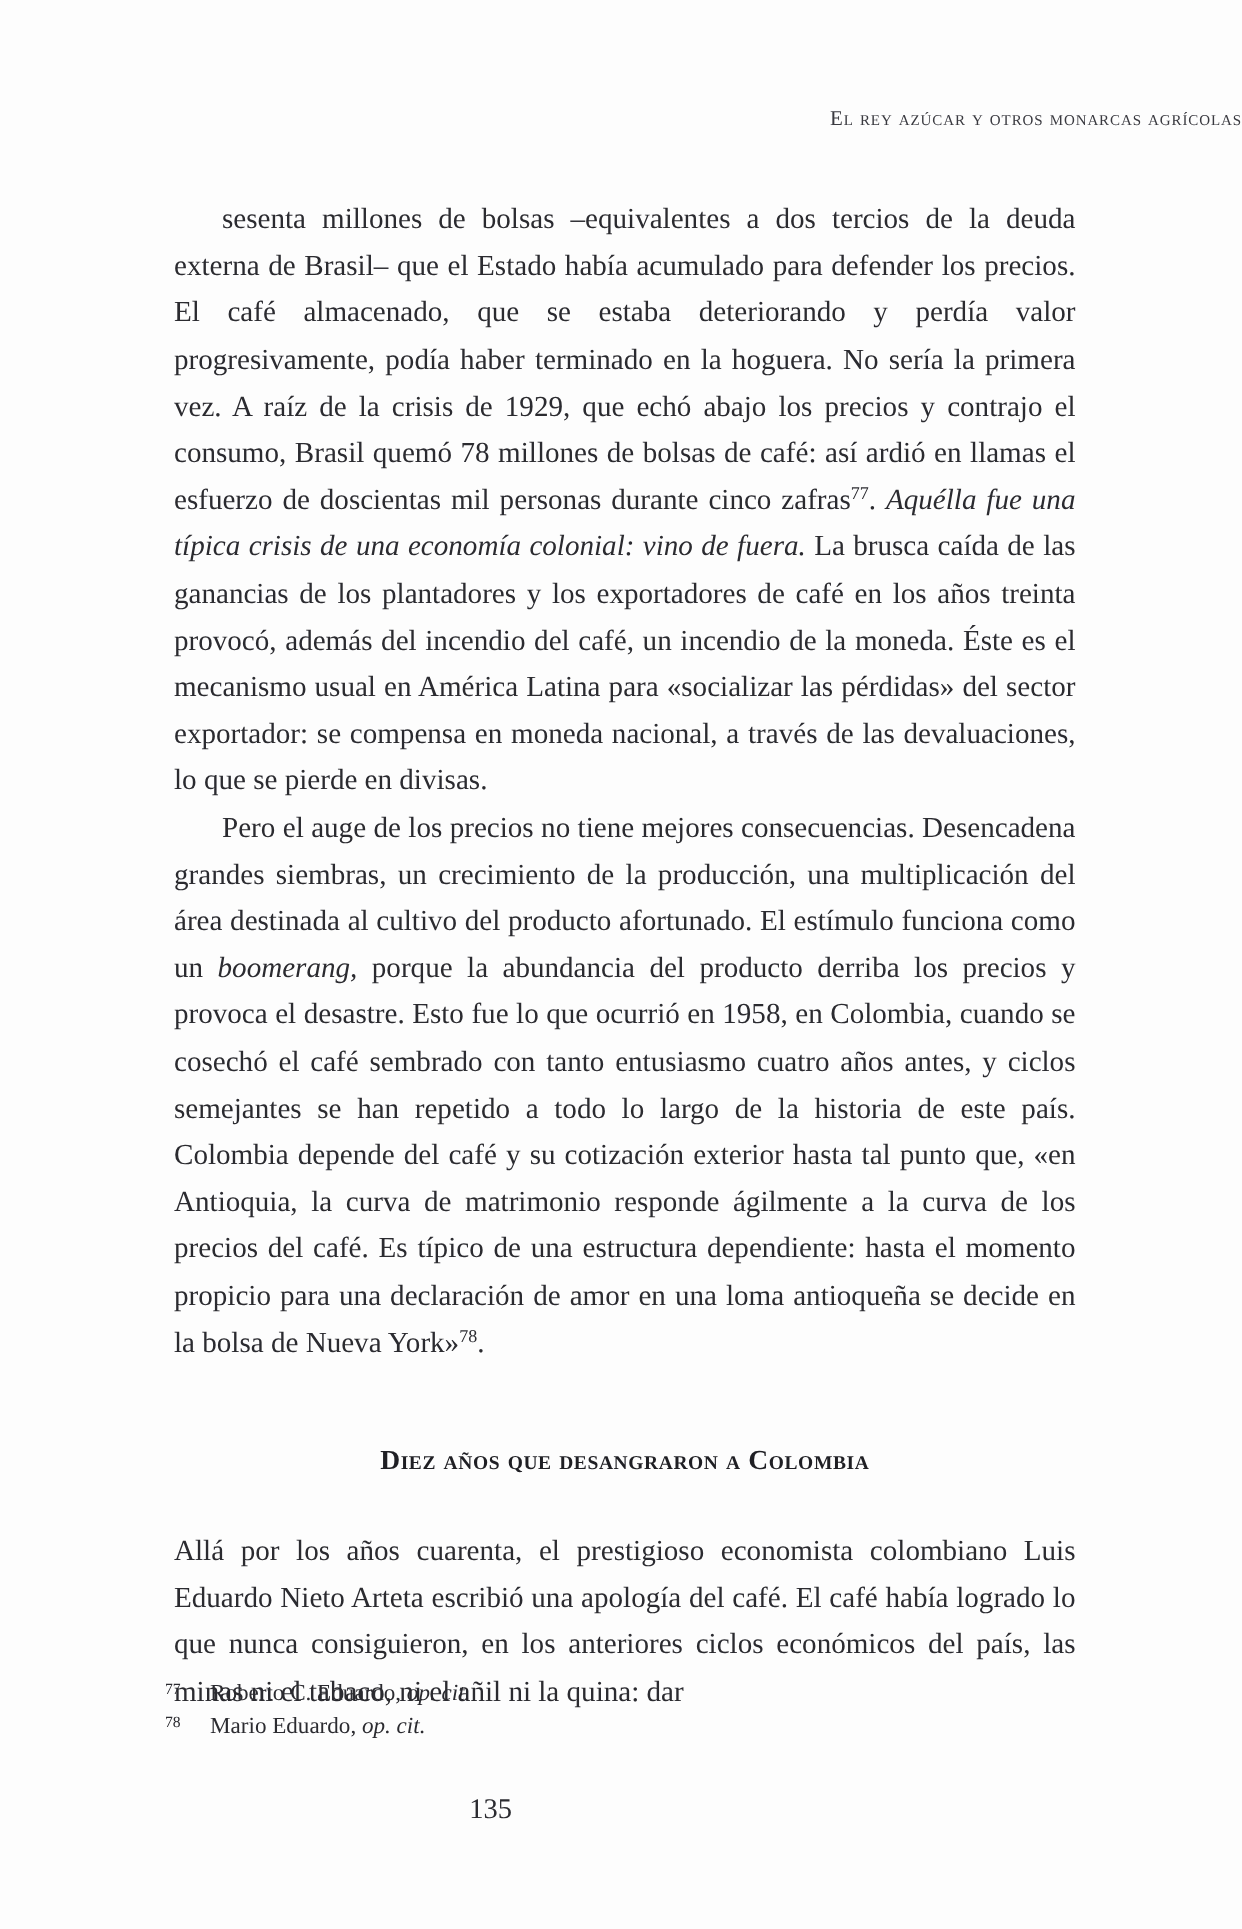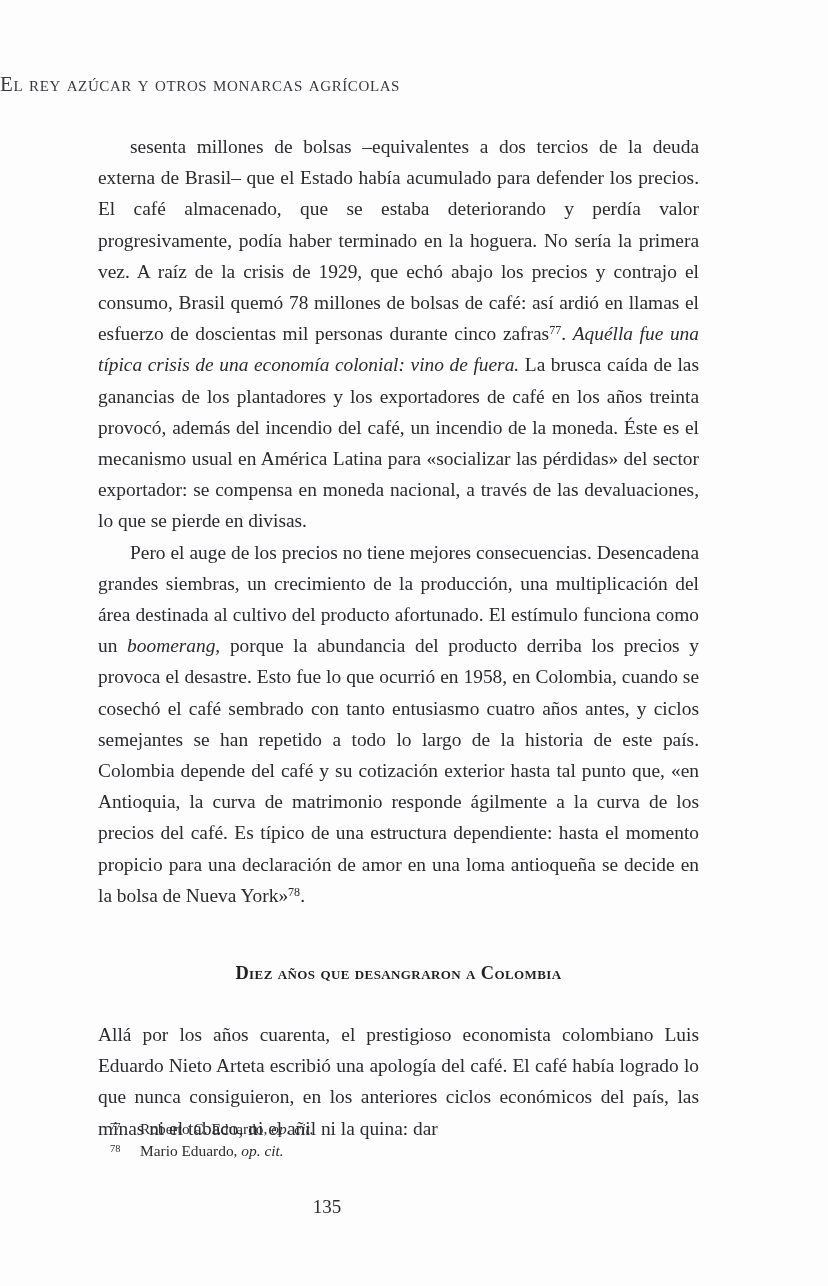--- a/index.html
+++ b/index.html
@@ -19,32 +19,32 @@
     color: #2b2b30;
     -webkit-font-smoothing: antialiased;
   }
 
   
   .running-head {
     position: absolute;
     top: 72px;
     left: 0;
     width: 828px;
-    text-align: left;
-    font-size: 21px;
+    text-align: right;
+    font-size: 14px;
     font-variant: small-caps;
     letter-spacing: 0.6px;
     color: #3a3a40;
     font-weight: 400;
   }
 
   
   .column {
     position: absolute;
-    left: 98px;
+    left: 116px;
     top: 131px;
     width: 601px;
   }
 
   p.body {
     margin: 0;
     font-size: 19.4px;
     line-height: 31.2px;
     text-align: justify;
     text-justify: inter-word;

